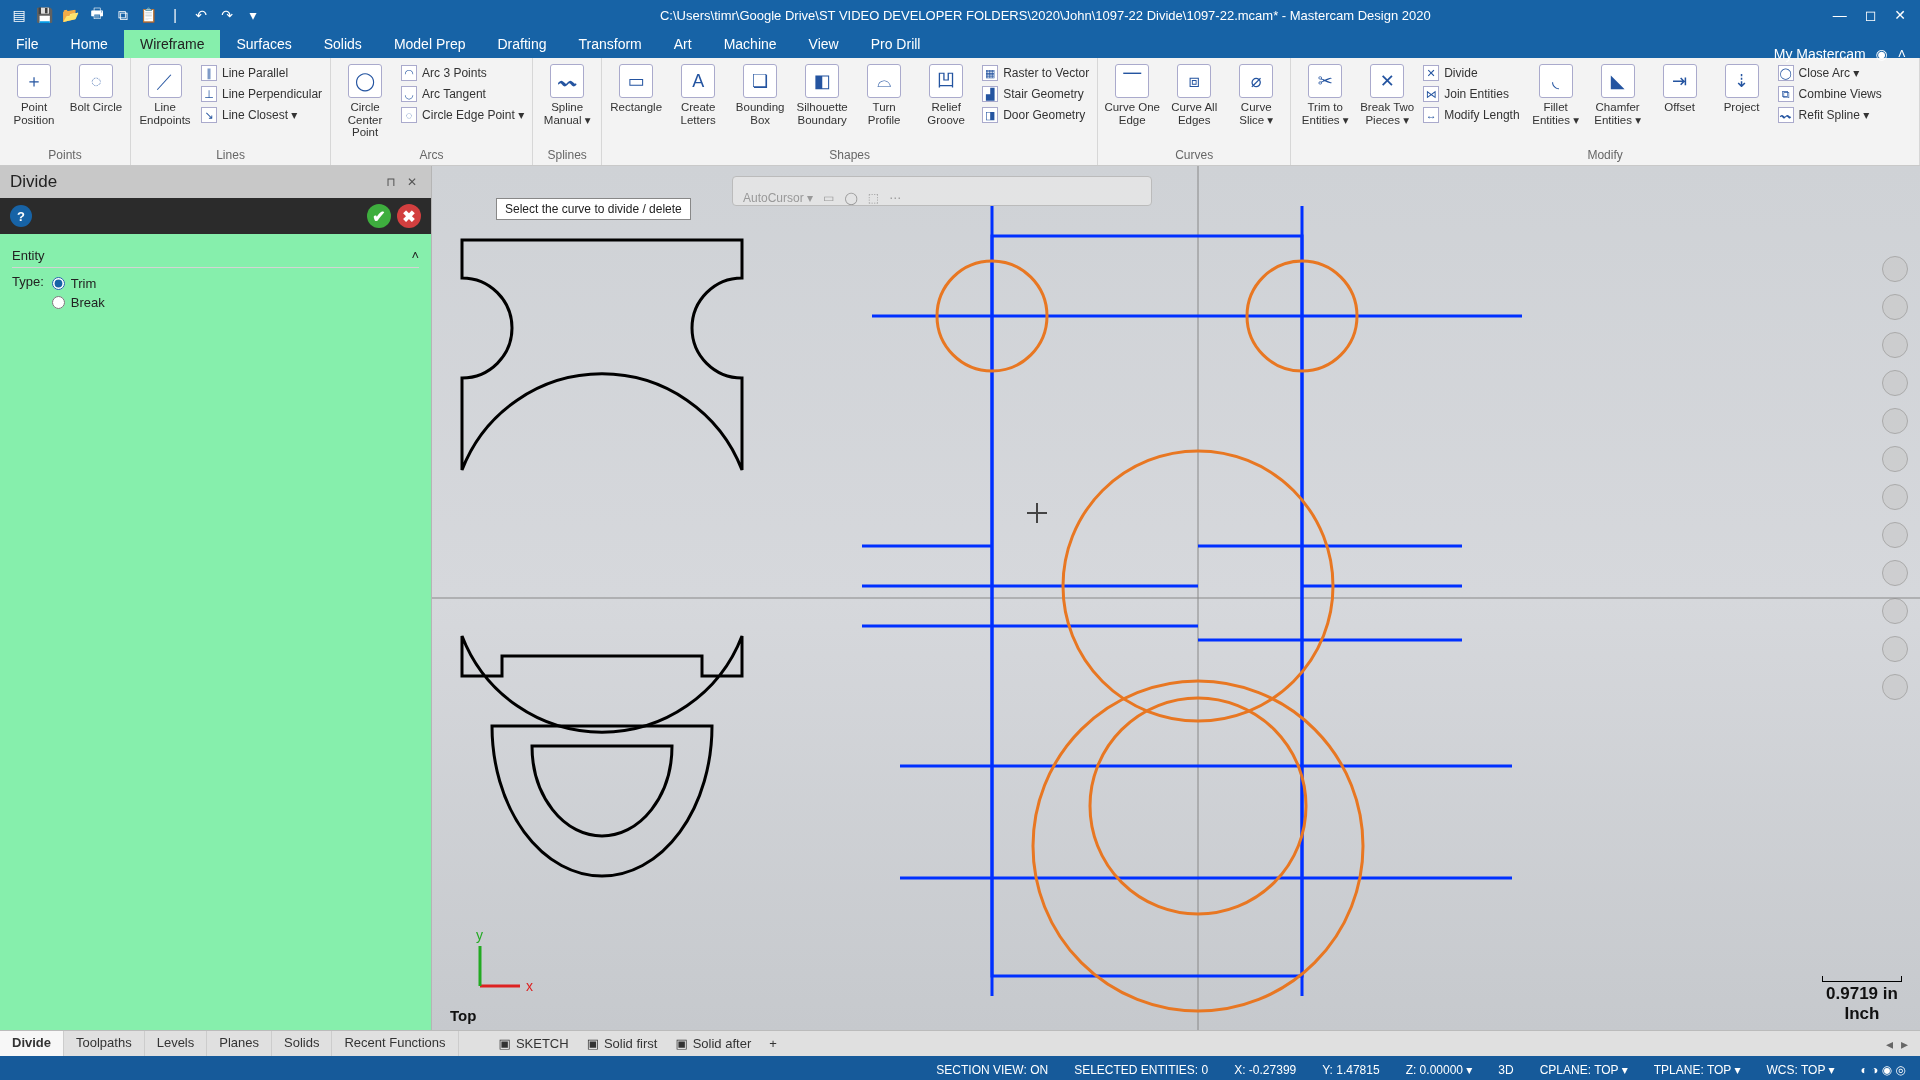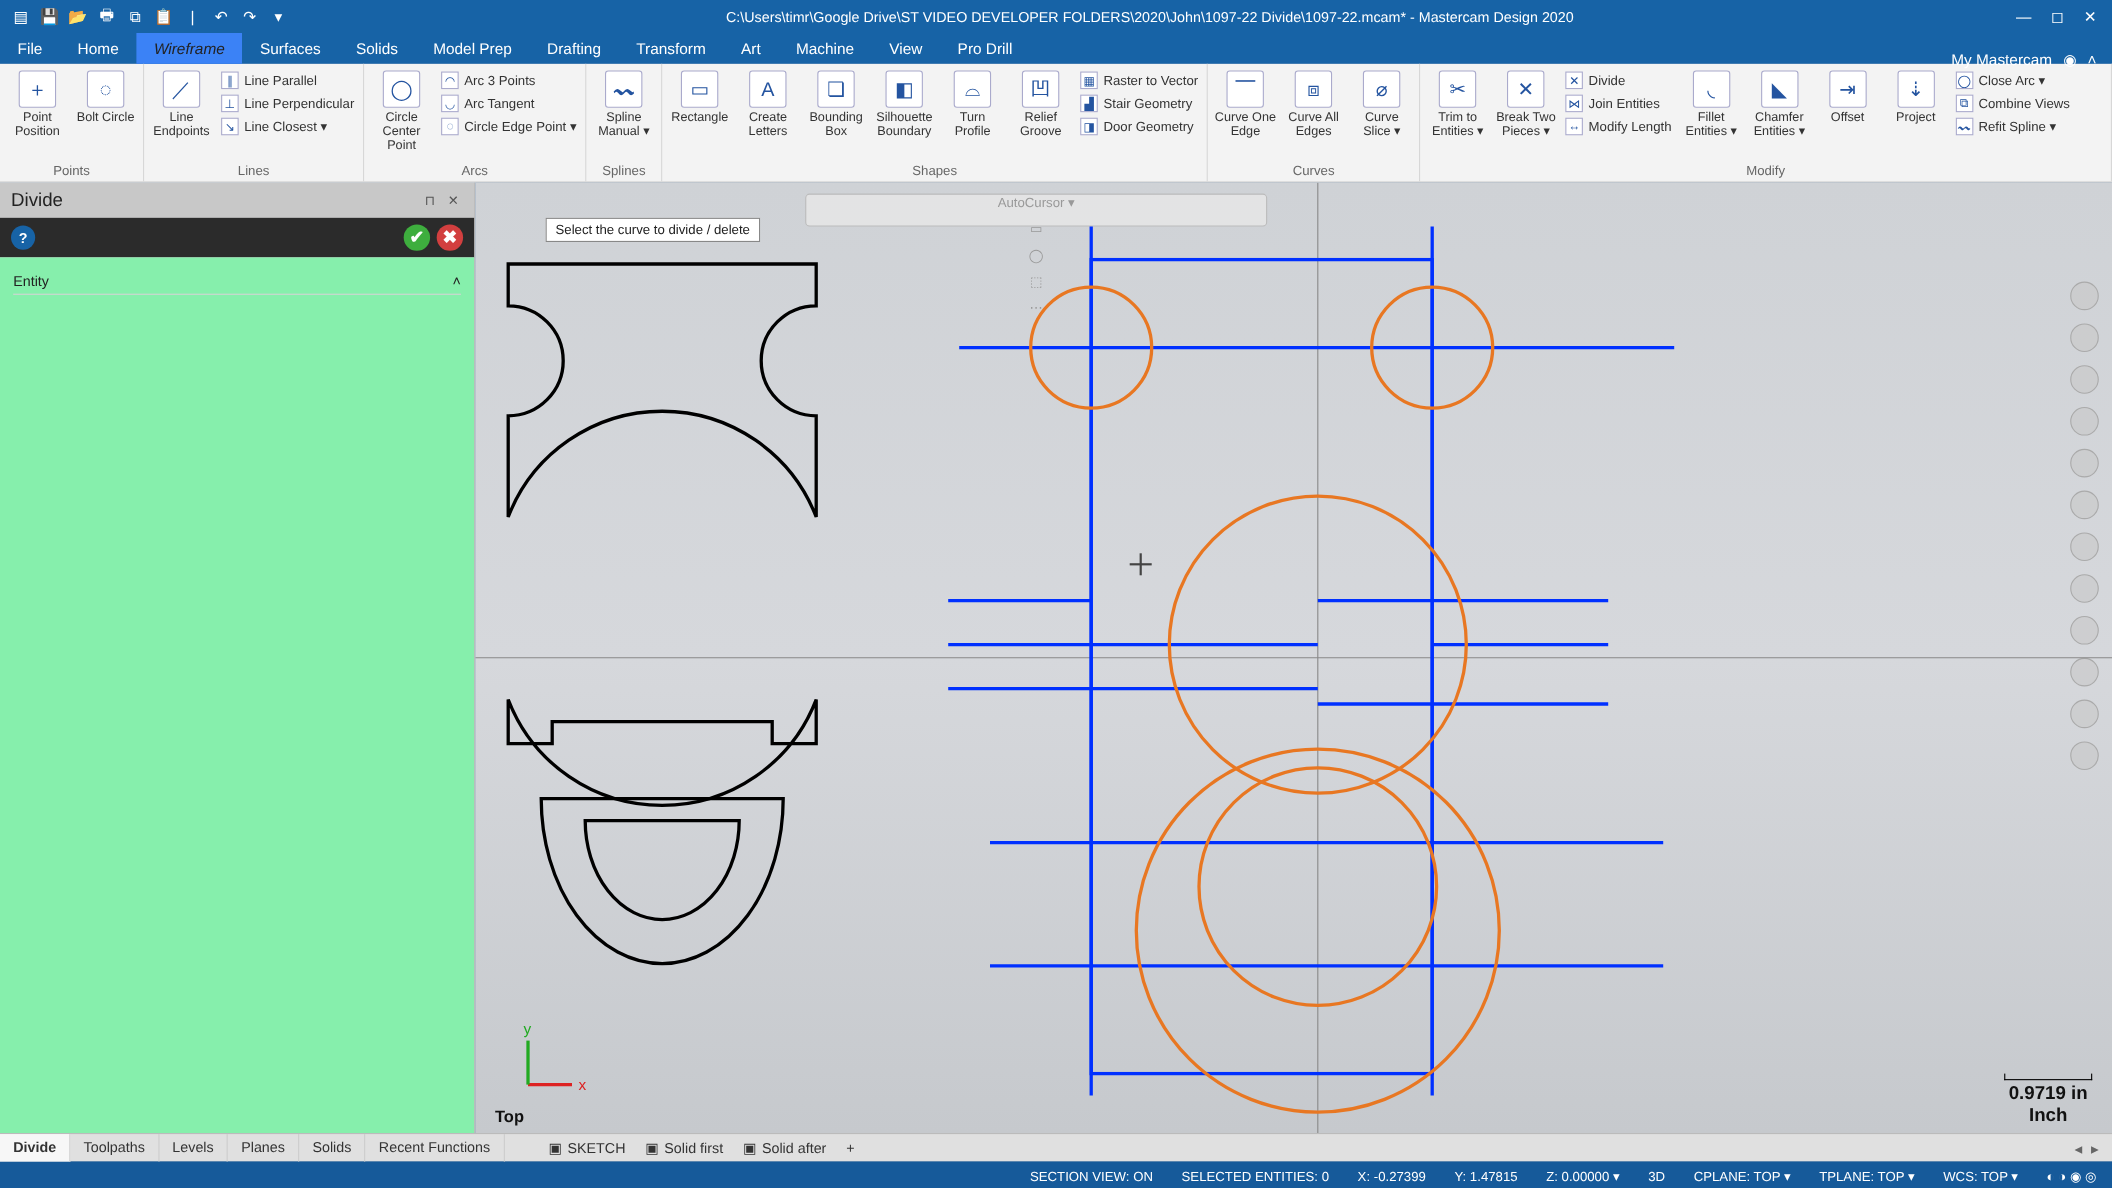--- a/index.html
+++ b/index.html
@@ -8,21 +8,21 @@
 
 .titlebar { height: 30px; background: #1763a6; display: flex; align-items: center; color: #fff; font-size: 13px; }
 .titlebar .qat { display: flex; gap: 8px; padding: 0 10px; }
 .titlebar .qat span { width: 18px; height: 18px; display: inline-flex; align-items: center; justify-content: center; font-size: 14px; }
 .titlebar .title { flex: 1; text-align: center; }
 .titlebar .winbtns { display: flex; gap: 18px; padding: 0 14px; font-size: 14px; }
 
 
 .menurow { height: 28px; background: #1763a6; display: flex; align-items: stretch; color: #fff; font-size: 14px; }
 .menurow .tab { padding: 0 16px; display: flex; align-items: center; cursor: pointer; }
-.menurow .tab.active { background: #3b82f6; color: #222; font-style: italic; }
+.menurow .tab.active { background: #86efac; color: #222; }
 .menurow .spacer { flex: 1; }
 .menurow .right { padding: 0 14px; display: flex; align-items: center; gap: 10px; margin-top: 20px; }
 
 
 .ribbon { height: 108px; background: #f3f3f3; border-bottom: 1px solid #c9c9c9; display: flex; font-size: 12px; color: #333; }
 .group { border-right: 1px solid #d7d7d7; display: flex; flex-direction: column; padding: 4px 6px 0 6px; }
 .group .row { display: flex; gap: 6px; flex: 1; }
 .group .caption { text-align: center; font-size: 12px; color: #666; padding: 2px 0 3px; }
 .bigbtn { width: 56px; display: flex; flex-direction: column; align-items: center; justify-content: flex-start; gap: 3px; padding-top: 2px; }
 .bigbtn .ico { width: 34px; height: 34px; border: 1px solid #aac; border-radius: 3px; background: #fff; display:flex;align-items:center;justify-content:center;font-size:18px;color:#2454a0;}
@@ -45,21 +45,21 @@
 .panel .tabstrip { background: #d8d8d8; display:flex; }
 .panel .tabstrip .ptab { padding: 4px 12px; font-size: 13px; color:#1763a6; border:1px solid #bbb; border-bottom:none; background:#eee; }
 .panel .body { flex:1; background:#86efac; padding: 10px 12px; font-size: 13px; color:#222; }
 .panel .section { display:flex; justify-content:space-between; align-items:center; padding:4px 0; border-bottom:1px solid #d4d4d4;}
 .panel .radios { padding: 6px 0 0 0; }
 .panel .radios label { display:flex; gap:6px; align-items:center; padding:2px 0;}
 
 
 .canvaswrap { flex:1; position: relative; background: linear-gradient(180deg,#cfd2d6 0%, #d6d8dc 50%, #c6c9cd 100%); overflow:hidden;}
 .prompt { position:absolute; left:64px; top:32px; background:#fff; border:1px solid #888; font-size:12px; padding:3px 8px; color:#222;}
-.floatbar { position:absolute; left:300px; top:10px; height:30px; width:420px; background:rgba(230,230,230,.85); border:1px solid #bbb; border-radius:4px; display:flex; align-items:center; gap:10px; padding:0 10px; font-size:12px; color:#999;flex-direction:column;}
+.floatbar { position:absolute; left:300px; top:10px; height:30px; width:420px; background:rgba(230,230,230,.85); border:1px solid #bbb; border-radius:4px; display:flex; align-items:flex-end; gap:10px; padding:0 10px; font-size:12px; color:#999;}
 .viewlabel { position:absolute; left:18px; bottom:6px; font-size:15px; font-weight:bold; color:#111;}
 .scale { position:absolute; right:18px; bottom:6px; font-size:17px; font-weight:bold; color:#111; text-align:center; }
 .scale .bar { height:6px; border:1px solid #000; border-top:none; margin-bottom:2px;}
 .sidetools { position:absolute; right:8px; top:90px; width:30px; display:flex; flex-direction:column; gap:12px; }
 .sidetools span{ width:26px;height:26px;border-radius:50%;background:rgba(200,200,200,.6); border:1px solid #aaa;}
 
 svg.canvas { position:absolute; inset:0; width:100%; height:100%; }
 
 
 .btabs { height:26px; background:#e0e0e0; border-top:1px solid #bbb; display:flex; align-items:stretch; font-size:13px; color:#333;}
@@ -329,20 +329,35 @@
       <span class="okx">
         <span style="background:#3eae3e">✔</span>
         <span style="background:#d23f3f">✖</span>
       </span>
     </div>
     <div class="body">
       <div class="section">
         <span>Entity</span>
         <span>˄</span>
       </div>
+      <div class="radios">
+        <div style="display:flex; gap:8px;">
+          <span>Type:</span>
+          <div>
+            <label>
+                <input type="radio" name="t" checked="" style="">
+                <span>Trim</span>
+              </label>
+            <label>
+                <input type="radio" name="t" style="">
+                <span>Break</span>
+              </label>
+          </div>
+        </div>
+      </div>
     </div>
   </div>
 
   <div class="canvaswrap">
     <div class="prompt">Select the curve to divide / delete</div>
     <div class="floatbar">
       <span>AutoCursor ▾</span>
       <span>▭</span>
         <span>◯</span>
         <span>⬚</span>

